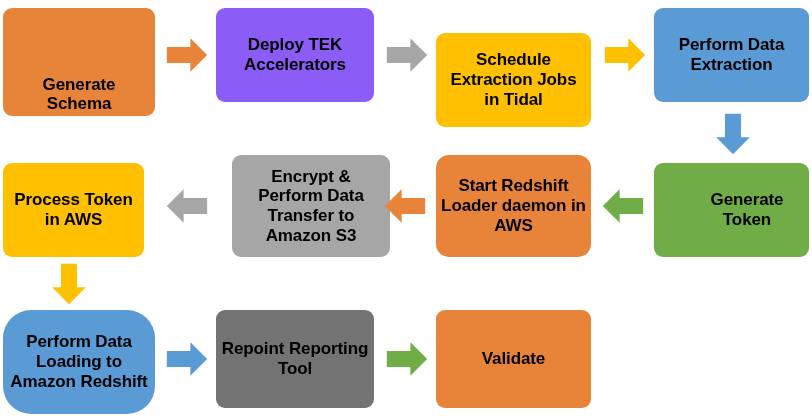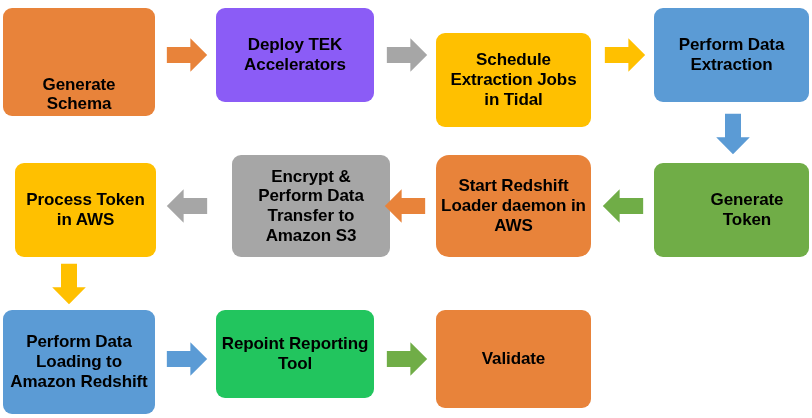--- a/index.html
+++ b/index.html
@@ -56,36 +56,36 @@
     </div>
     <div class="node" style="left: 216px; top: 8px; width: 158px; height: 94px; background: #8b5cf6; font-size: 17px;">
       <span>Deploy TEK Accelerators</span>
     </div>
     <div class="node" style="left: 436px; top: 8px; width: 155px; height: 94px; background: rgb(255, 192, 0); font-size: 17px; margin-top: 25px;">
       <span>Schedule Extraction Jobs in Tidal</span>
     </div>
     <div class="node" style="left: 654px; top: 8px; width: 155px; height: 94px; background: rgb(91, 155, 213); font-size: 17px; justify-content: center;">
       <span>Perform Data Extraction</span>
     </div>
-    <div class="node" style="left: 3px; top: 163px; width: 141px; height: 94px; background: rgb(255, 192, 0); font-size: 17px; margin-left: 12px;">
+    <div class="node" style="left: 3px; top: 163px; width: 141px; height: 94px; background: rgb(255, 192, 0); font-size: 17px;">
       <span>Process Token in AWS</span>
     </div>
     <div class="node" style="left: 232px; top: 155px; width: 158px; height: 102px; background: rgb(166, 166, 166); font-size: 17px;">
       <span>Encrypt &amp; Perform Data Transfer to Amazon S3</span>
     </div>
     <div class="node" style="left: 436px; top: 155px; width: 155px; height: 102px; background: rgb(232, 131, 58); font-size: 17px; border-radius: 13px;">
       <span>Start Redshift Loader daemon in AWS</span>
     </div>
     <div class="node" style="left: 654px; top: 163px; width: 155px; height: 94px; background: rgb(112, 173, 71); font-size: 17px; padding-left: 36px;">
       <span>Generate Token</span>
     </div>
-    <div class="node" style="left: 3px; top: 310px; width: 152px; height: 104px; background: rgb(91, 155, 213); font-size: 17px;">
+    <div class="node" style="left: 3px; top: 310px; width: 152px; height: 104px; background: rgb(91, 155, 213); font-size: 17px; border-radius: 28px;">
       <span>Perform Data Loading to Amazon Redshift</span>
     </div>
-    <div class="node" style="left: 216px; top: 310px; width: 158px; height: 88px; background: #22c55e; font-size: 17px;">
+    <div class="node" style="left: 216px; top: 310px; width: 158px; height: 98px; background: #737373; font-size: 17px;">
       <span>Repoint Reporting Tool</span>
     </div>
     <div class="node" style="left: 436px; top: 310px; width: 155px; height: 98px; background: rgb(232, 131, 58); font-size: 17px; align-items: center;">
       <span>Validate</span>
     </div>
     <div class="arrow" style="left: 166px; top: 35px; width: 42px; height: 40px;">
       <svg viewBox="0 0 100 100" preserveAspectRatio="none" aria-hidden="true">
         <path d="M2,30 L58,30 L58,8 L98,50 L58,92 L58,70 L2,70 Z" fill="#E8833A"></path>
       </svg>
     </div>

